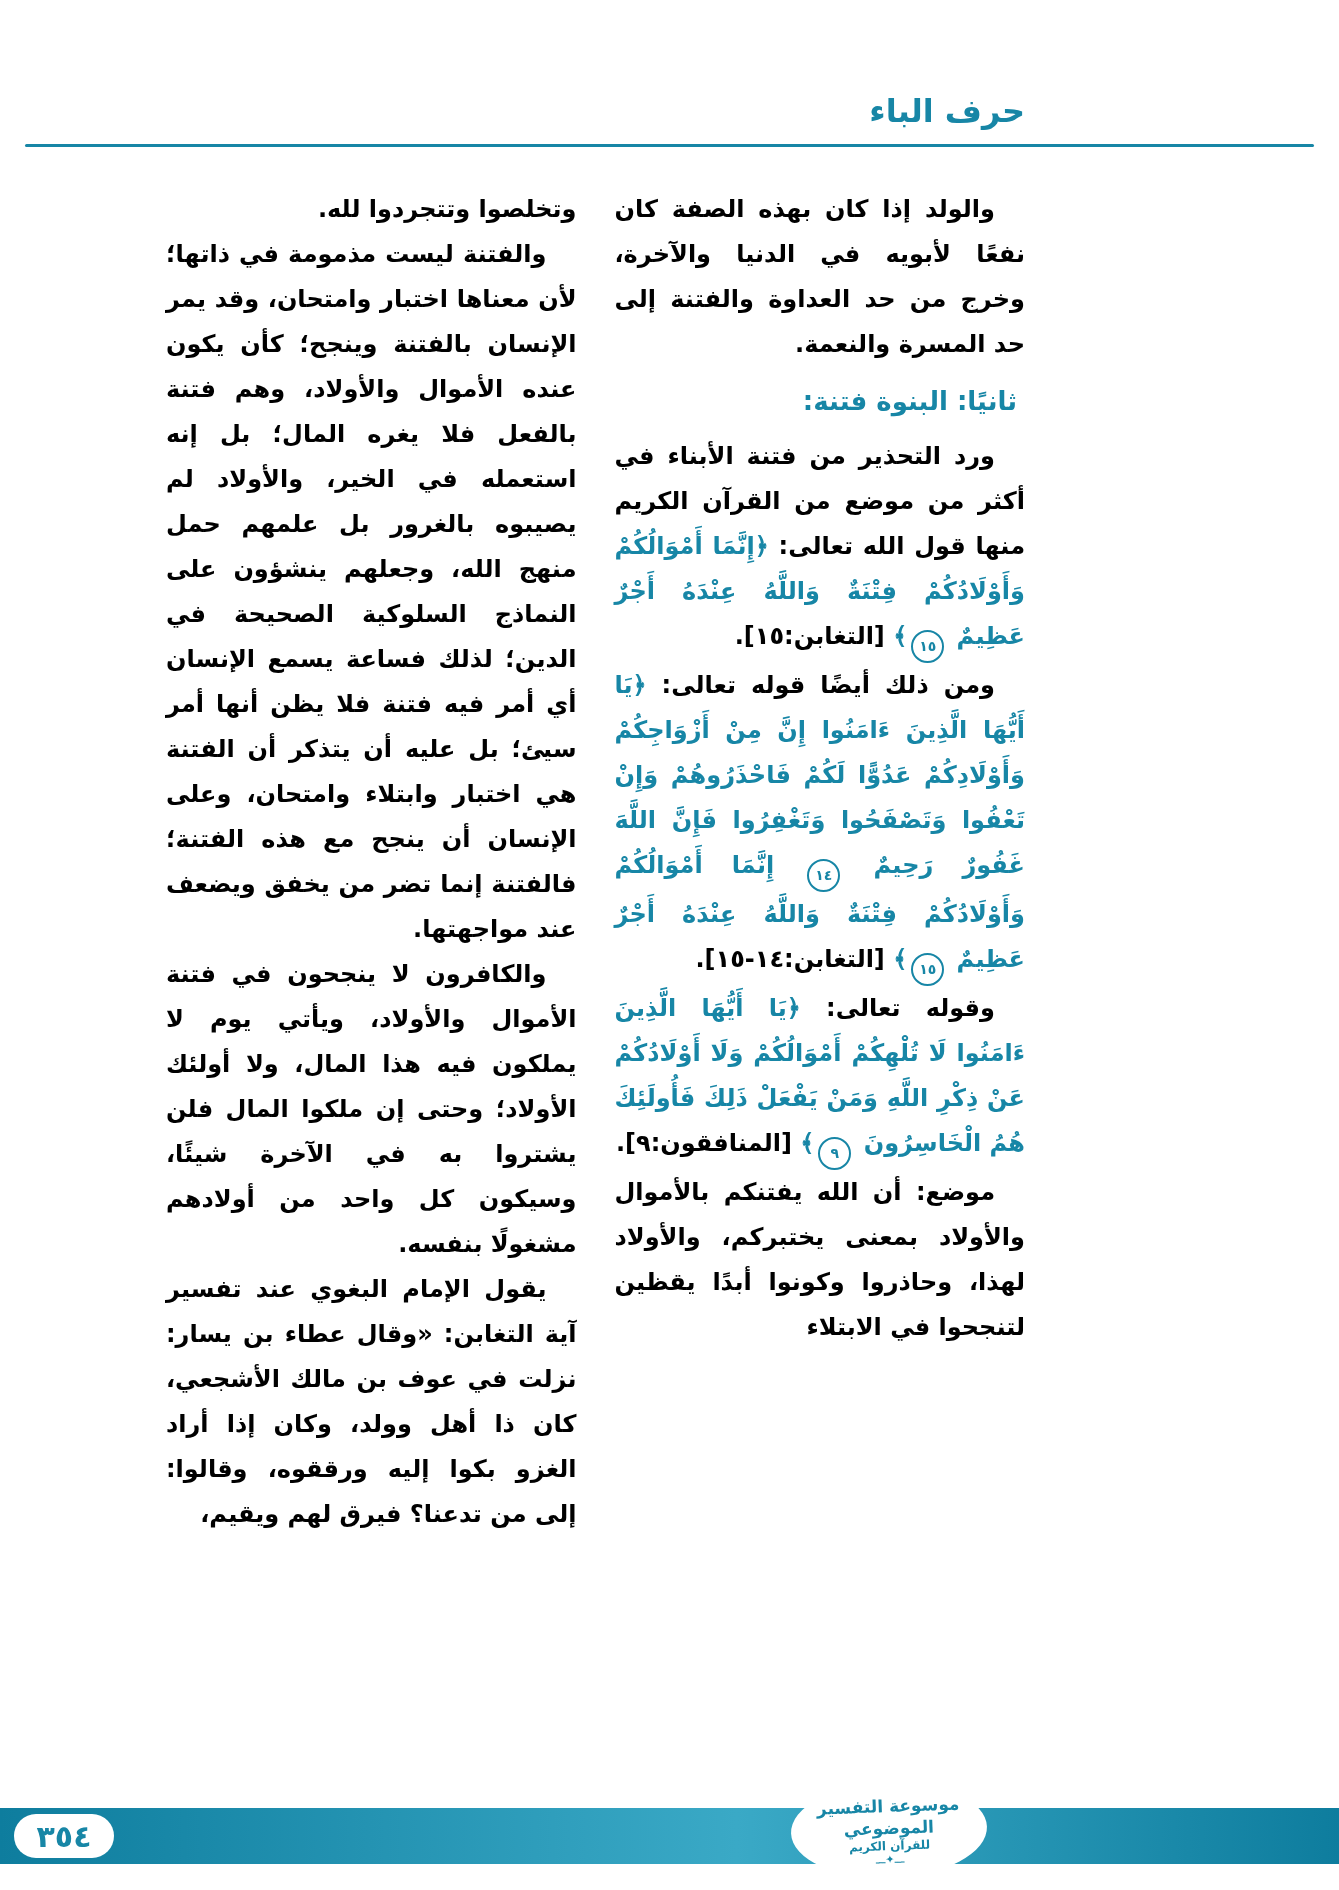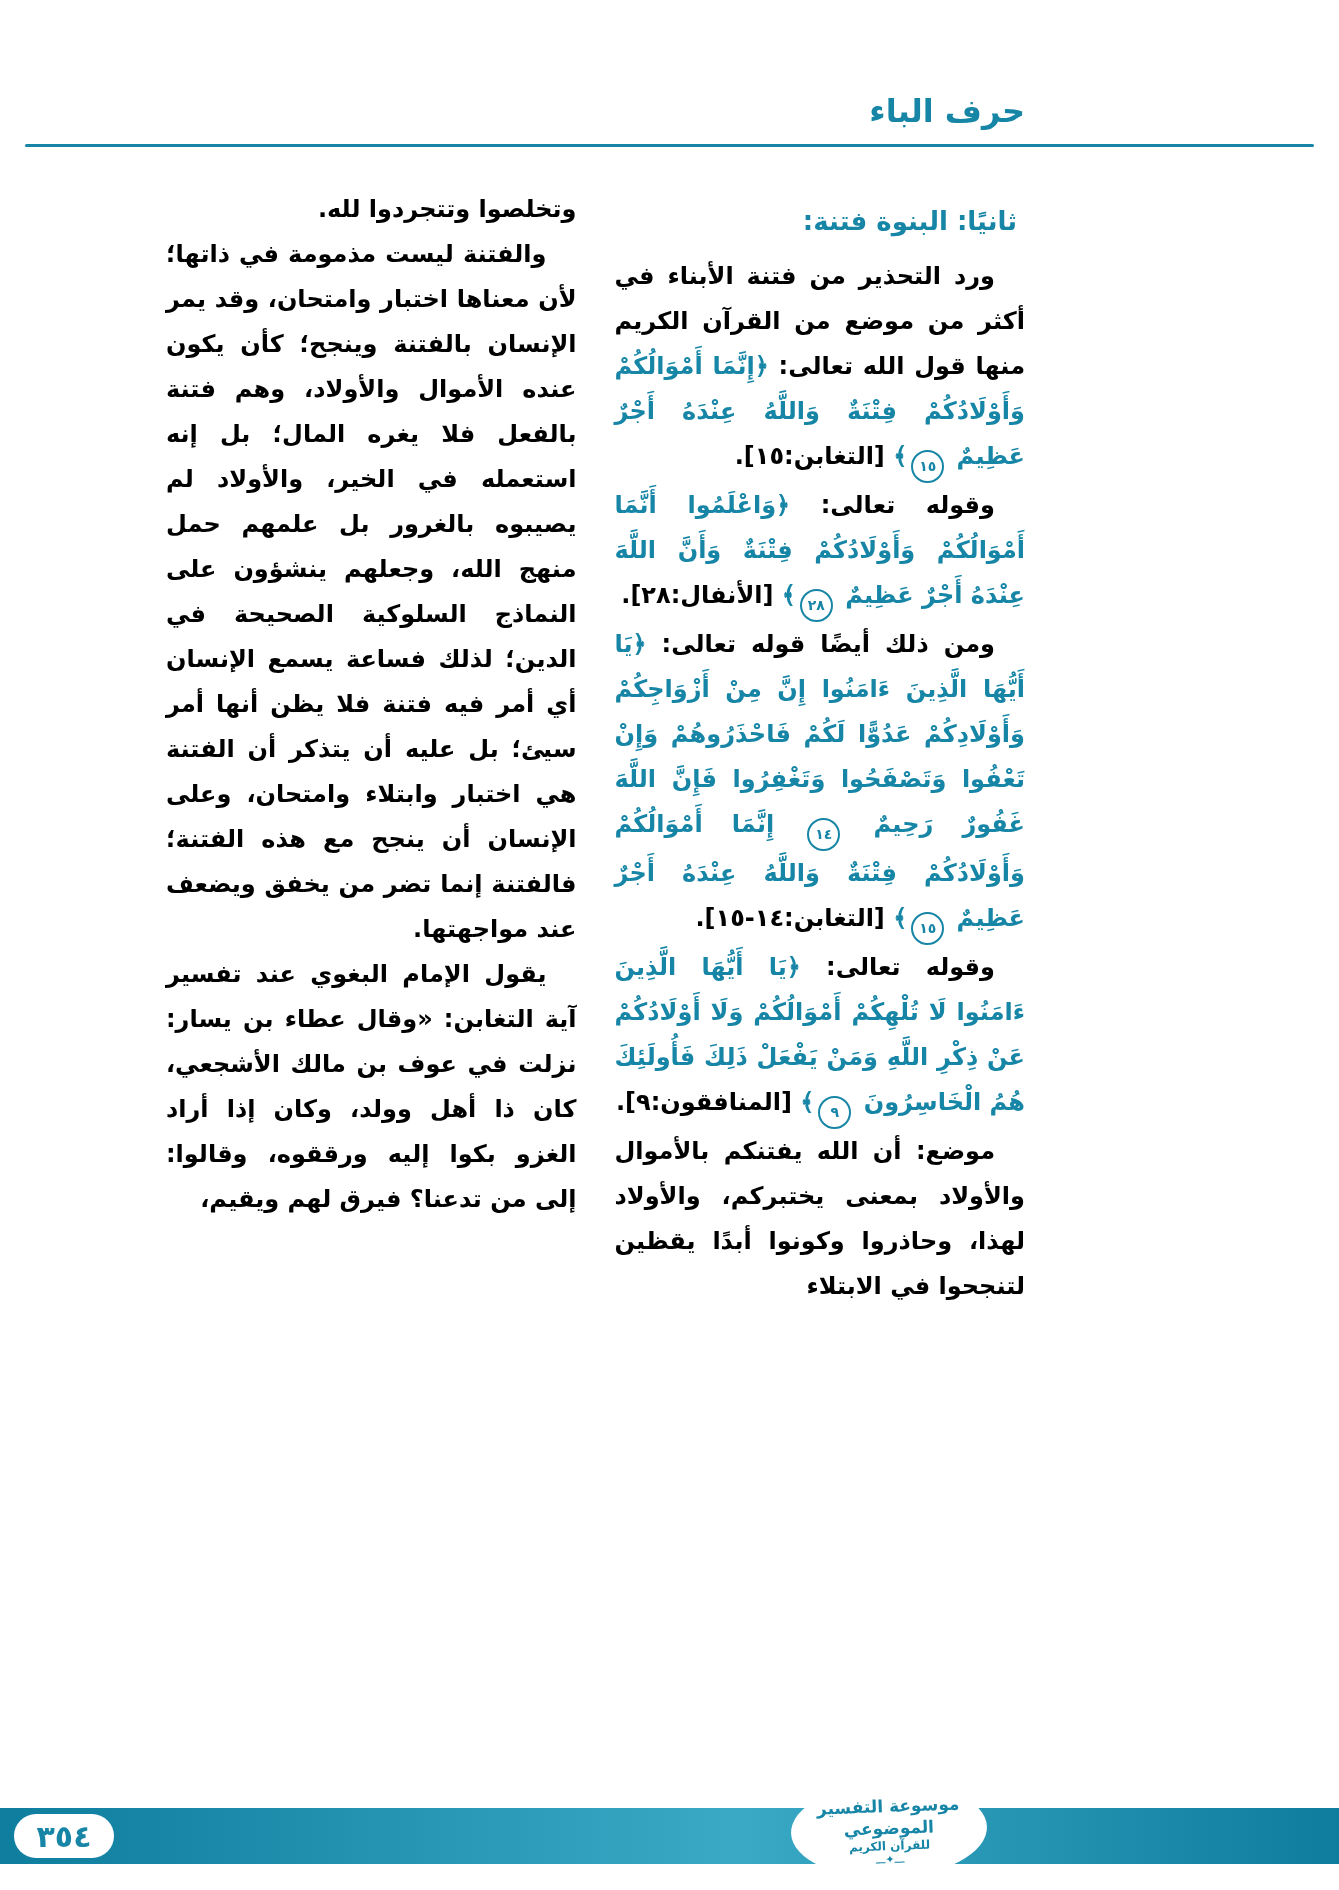--- a/index.html
+++ b/index.html
@@ -99,30 +99,31 @@
 
 <div class="page">
 
   <div class="header">
     <div class="header-title">حرف الباء</div>
     <div class="header-rule"></div>
   </div>
 
   <div class="content">
     <div class="column">
+        <p class="para indent"><span class="body-text">والولد إذا كان بهذه الصفة كان نفعًا لأبويه في الدنيا والآخرة، وخرج من حد العداوة والفتنة إلى حد المسرة والنعمة.</span></p>
         <h3 class="section-heading">ثانيًا: البنوة فتنة:</h3>
         <p class="para indent"><span class="body-text">ورد التحذير من فتنة الأبناء في أكثر من موضع من القرآن الكريم منها قول الله تعالى: </span><span class="quran">﴿إِنَّمَا أَمْوَالُكُمْ وَأَوْلَادُكُمْ فِتْنَةٌ وَاللَّهُ عِنْدَهُ أَجْرٌ عَظِيمٌ </span><span class="ayah-num">١٥</span><span class="quran">﴾</span><span class="body-text"> [التغابن:١٥].</span></p>
-        <p class="para indent"><span class="body-text">وقوله تعالى: </span><span class="quran">﴿وَاعْلَمُوا أَنَّمَا أَمْوَالُكُمْ وَأَوْلَادُكُمْ فِتْنَةٌ وَأَنَّ اللَّهَ عِنْدَهُ أَجْرٌ عَظِيمٌ </span><span class="ayah-num">٢٨</span><span class="quran">﴾</span><span class="body-text"> [الأنفال:٢٨].</span></p>
         <p class="para indent"><span class="body-text">ومن ذلك أيضًا قوله تعالى: </span><span class="quran">﴿يَا أَيُّهَا الَّذِينَ ءَامَنُوا إِنَّ مِنْ أَزْوَاجِكُمْ وَأَوْلَادِكُمْ عَدُوًّا لَكُمْ فَاحْذَرُوهُمْ وَإِنْ تَعْفُوا وَتَصْفَحُوا وَتَغْفِرُوا فَإِنَّ اللَّهَ غَفُورٌ رَحِيمٌ </span><span class="ayah-num">١٤</span><span class="quran"> إِنَّمَا أَمْوَالُكُمْ وَأَوْلَادُكُمْ فِتْنَةٌ وَاللَّهُ عِنْدَهُ أَجْرٌ عَظِيمٌ </span><span class="ayah-num">١٥</span><span class="quran">﴾</span><span class="body-text"> [التغابن:١٤-١٥].</span></p>
         <p class="para indent"><span class="body-text">وقوله تعالى: </span><span class="quran">﴿يَا أَيُّهَا الَّذِينَ ءَامَنُوا لَا تُلْهِكُمْ أَمْوَالُكُمْ وَلَا أَوْلَادُكُمْ عَنْ ذِكْرِ اللَّهِ وَمَنْ يَفْعَلْ ذَلِكَ فَأُولَئِكَ هُمُ الْخَاسِرُونَ </span><span class="ayah-num">٩</span><span class="quran">﴾</span><span class="body-text"> [المنافقون:٩].</span></p>
         <p class="para indent"><span class="lead-bold">موضع:</span><span class="body-text"> أن الله يفتنكم بالأموال والأولاد بمعنى يختبركم، والأولاد لهذا، وحاذروا وكونوا أبدًا يقظين لتنجحوا في الابتلاء</span></p>
       </div>
     <div class="column">
         <p class="para"><span class="body-text">وتخلصوا وتتجردوا لله.</span></p>
         <p class="para indent"><span class="body-text">والفتنة ليست مذمومة في ذاتها؛ لأن معناها اختبار وامتحان، وقد يمر الإنسان بالفتنة وينجح؛ كأن يكون عنده الأموال والأولاد، وهم فتنة بالفعل فلا يغره المال؛ بل إنه استعمله في الخير، والأولاد لم يصيبوه بالغرور بل علمهم حمل منهج الله، وجعلهم ينشؤون على النماذج السلوكية الصحيحة في الدين؛ لذلك فساعة يسمع الإنسان أي أمر فيه فتنة فلا يظن أنها أمر سيئ؛ بل عليه أن يتذكر أن الفتنة هي اختبار وابتلاء وامتحان، وعلى الإنسان أن ينجح مع هذه الفتنة؛ فالفتنة إنما تضر من يخفق ويضعف عند مواجهتها.</span></p>
+        <p class="para indent"><span class="body-text">والكافرون لا ينجحون في فتنة الأموال والأولاد، ويأتي يوم لا يملكون فيه هذا المال، ولا أولئك الأولاد؛ وحتى إن ملكوا المال فلن يشتروا به في الآخرة شيئًا، وسيكون كل واحد من أولادهم مشغولًا بنفسه.</span></p>
         <p class="para indent"><span class="body-text">يقول الإمام البغوي عند تفسير آية التغابن: «وقال عطاء بن يسار: نزلت في عوف بن مالك الأشجعي، كان ذا أهل وولد، وكان إذا أراد الغزو بكوا إليه ورققوه، وقالوا: إلى من تدعنا؟ فيرق لهم ويقيم،</span></p>
       </div>
   </div>
 
   <div class="footer-bar">
     <div class="page-badge">٣٥٤</div>
   </div>
 
   <div class="seal">
     <span class="seal-line1">موسوعة التفسير الموضوعي</span>

